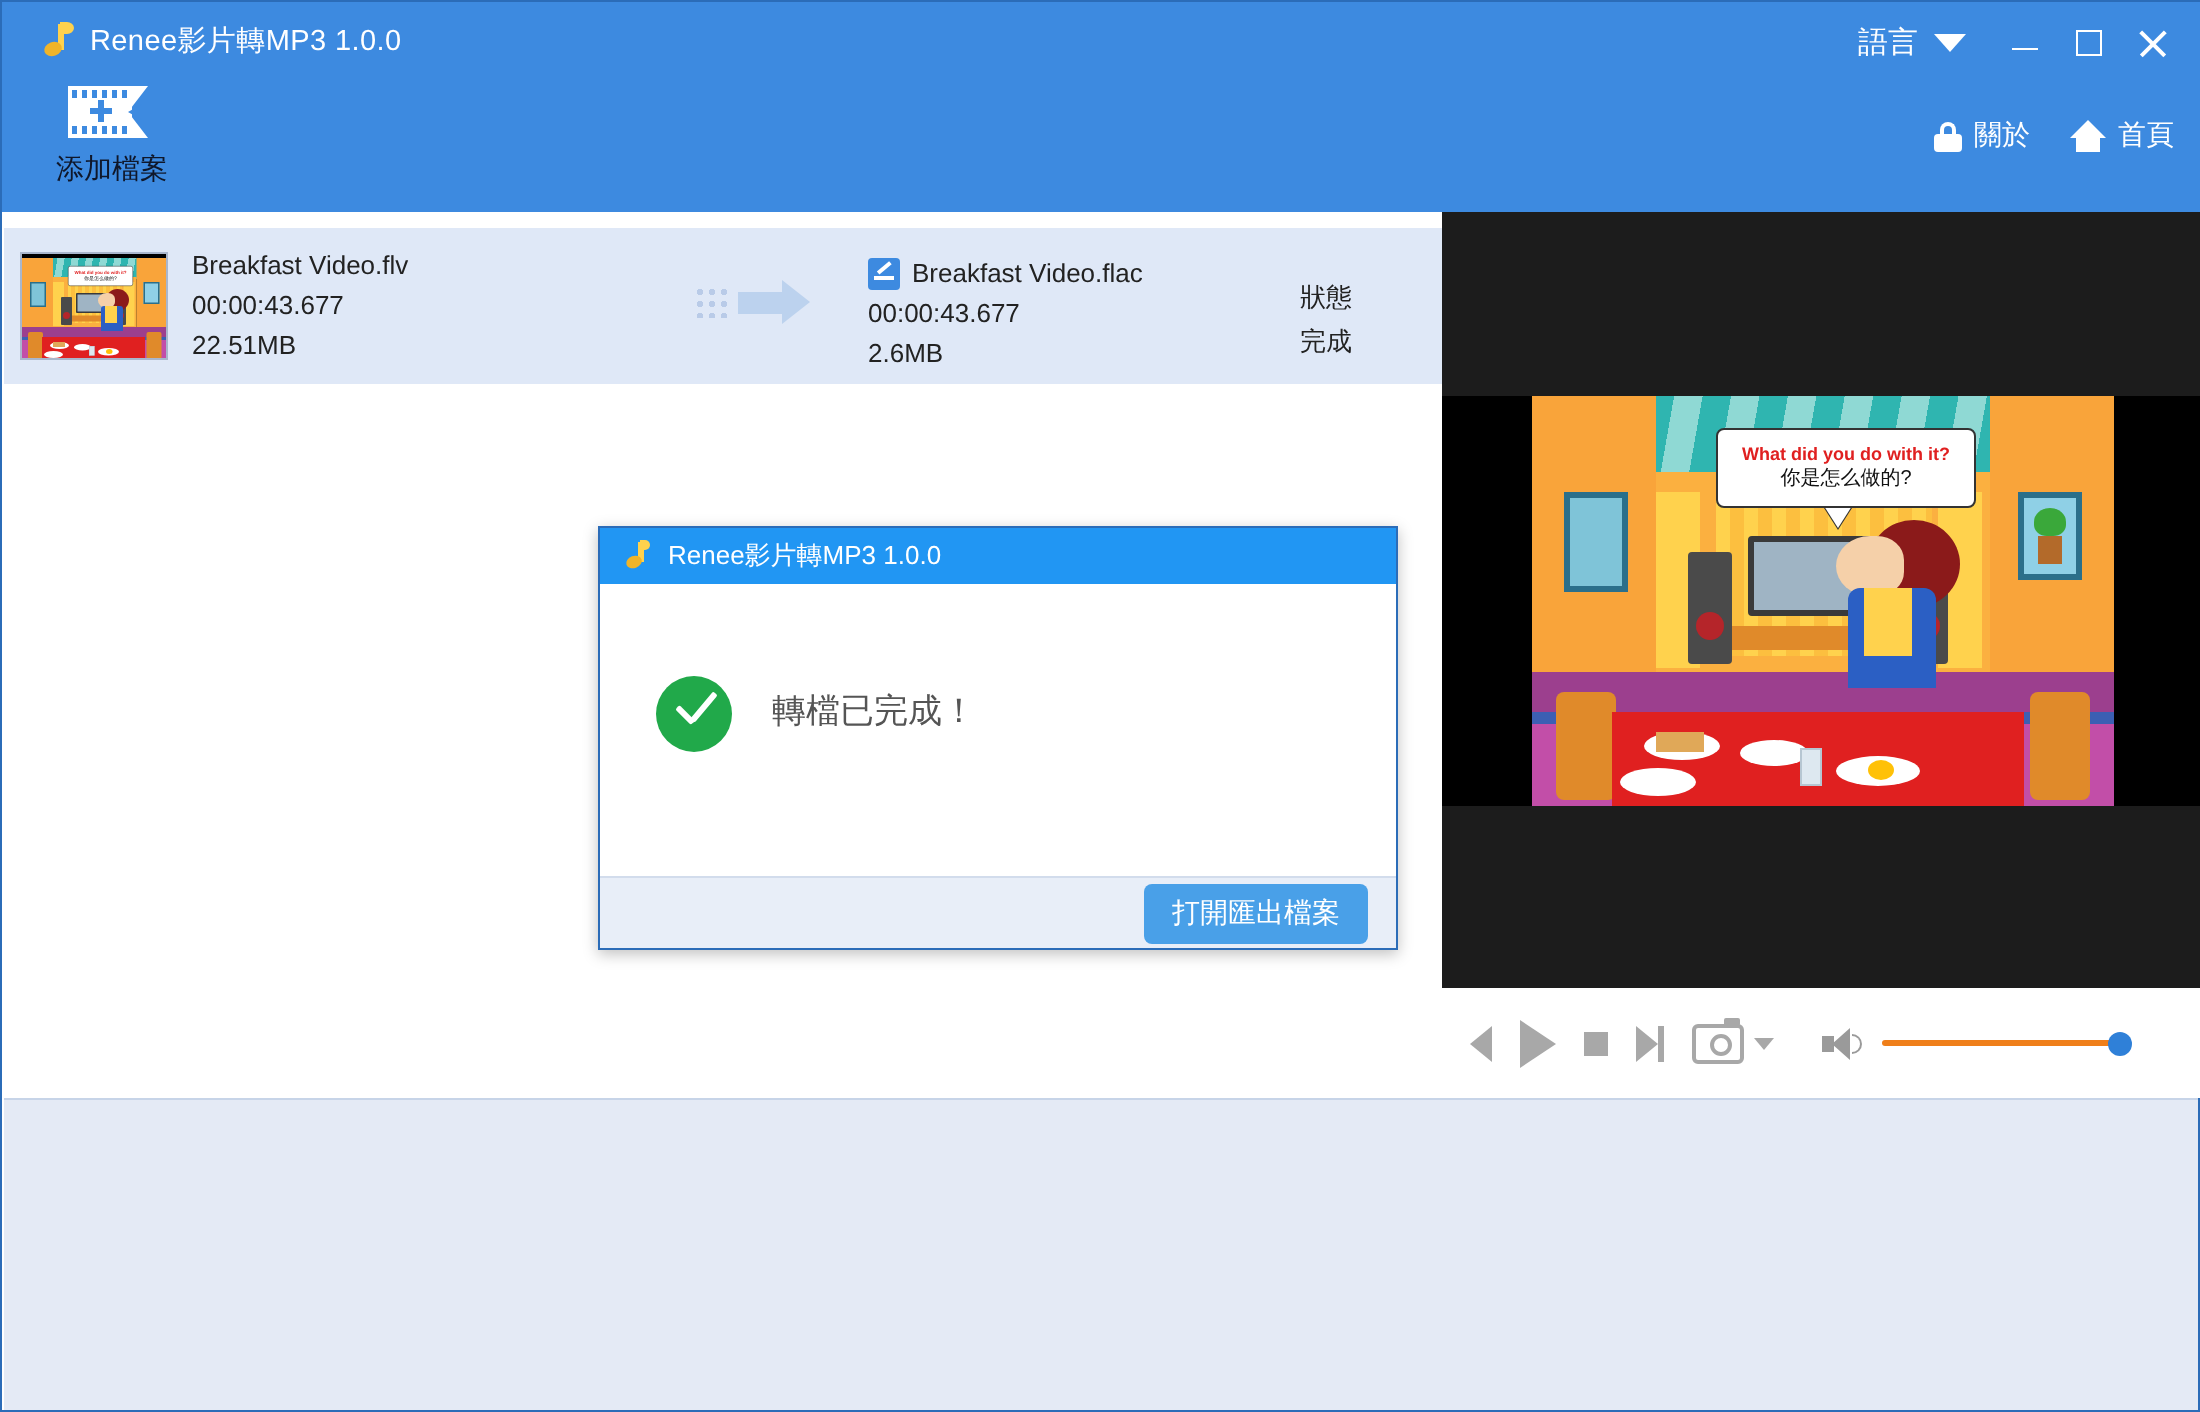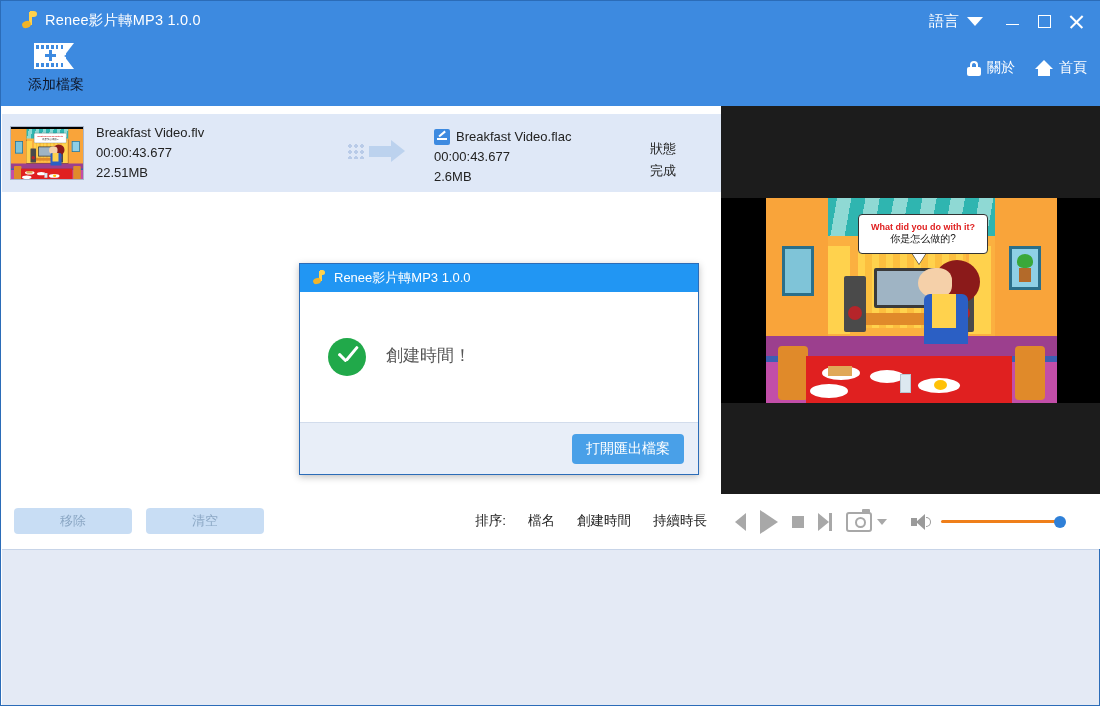--- a/index.html
+++ b/index.html
@@ -148,21 +148,21 @@
                     background: #fff; border: 1px solid #2b6cb8; box-shadow: 0 2px 7px rgba(0,0,0,.25); }
   .dlg-title { height: 28px; background: #2196f3; display: flex; align-items: center; gap: 8px; padding-left: 10px; }
   .dlg-title-text { color: #fff; font-size: 13px; }
   .dlg-body { height: 150px; background: #fff; display: flex; align-items: flex-start; padding: 46px 0 0 28px; }
   .check-circle { width: 38px; height: 38px; border-radius: 50%; background: #21a94a; position: relative; flex: none; }
   .check-circle:before { content:""; position:absolute; left:9px; top:18px; width:11px; height:3.2px; background:#fff;
                           transform: rotate(45deg); border-radius:1px; }
   .check-circle:after  { content:""; position:absolute; left:15px; top:14px; width:18px; height:3.2px; background:#fff;
                           transform: rotate(-50deg); border-radius:1px; }
   .dlg-msg { font-size: 17px; color: #555; margin-left: 20px; margin-top: 6px; }
-  .dlg-foot { position: absolute; left: 0; bottom: 0; width: 398px; height: 52px; background: #e8eef8;
+  .dlg-foot { position: absolute; left: 0; bottom: 0; width: 398px; height: 36px; background: #e8eef8;
               border-top: 1px solid #d2dcec; display: flex; align-items: center; justify-content: flex-end; gap: 14px;
               padding-right: 14px; }
   .dlg-btn { height: 30px; background: #49a0e8; color: #fff; font-size: 14px; border-radius: 4px;
              display: flex; align-items: center; justify-content: center; cursor: pointer; }
   .btn-open { width: 112px; }
   .btn-ok   { width: 124px; }
   .ok-wrap { position: relative; }
   .red-ring { position: absolute; left: -9px; top: -10px; width: 142px; height: 50px;
               border: 3px solid #ee1c1c; border-radius: 2px; pointer-events: none; }
 
@@ -343,30 +343,20 @@
         <div>00:00:43.677</div>
         <div>2.6MB</div>
       </div>
 
       <div class="status-col">
         <div>狀態</div>
         <div>完成</div>
       </div>
     </div>
 
-    <div class="list-actions">
-      <div class="pill-btn">移除</div>
-      <div class="pill-btn">清空</div>
-      <div class="sort-area">
-        <span>排序:</span>
-        <span>檔名</span>
-        <span>創建時間</span>
-        <span>持續時長</span>
-      </div>
-    </div>
   </div>
 
   <div class="video-pane">
     <div class="video-inner">
       <div class="scene">
         <div class="s-ceiling"></div>
           <div class="s-wall-l"></div>
           <div class="s-wall-r"></div>
         <div class="s-back"></div>
           <div class="s-backstripe"></div>
@@ -459,20 +449,20 @@
     <div class="dlg-title">
       <span class="note-icon" style="width:16px;height:16px;">
         <span class="stem" style="left:9px;top:1px;height:10px;"></span>
         <span class="flag" style="left:10px;top:0;width:5px;height:5px;"></span>
         <span class="ball" style="left:3px;top:8px;width:8px;height:6px;"></span>
       </span>
       <span class="dlg-title-text">Renee影片轉MP3 1.0.0</span>
     </div>
     <div class="dlg-body">
       <span class="check-circle"></span>
-      <span class="dlg-msg">創建時間！</span>
+      <span class="dlg-msg">轉檔已完成！</span>
     </div>
     <div class="dlg-foot">
       <div class="dlg-btn btn-open">打開匯出檔案</div>
     </div>
   </div>
 
 </div>
 
 </body></html>

